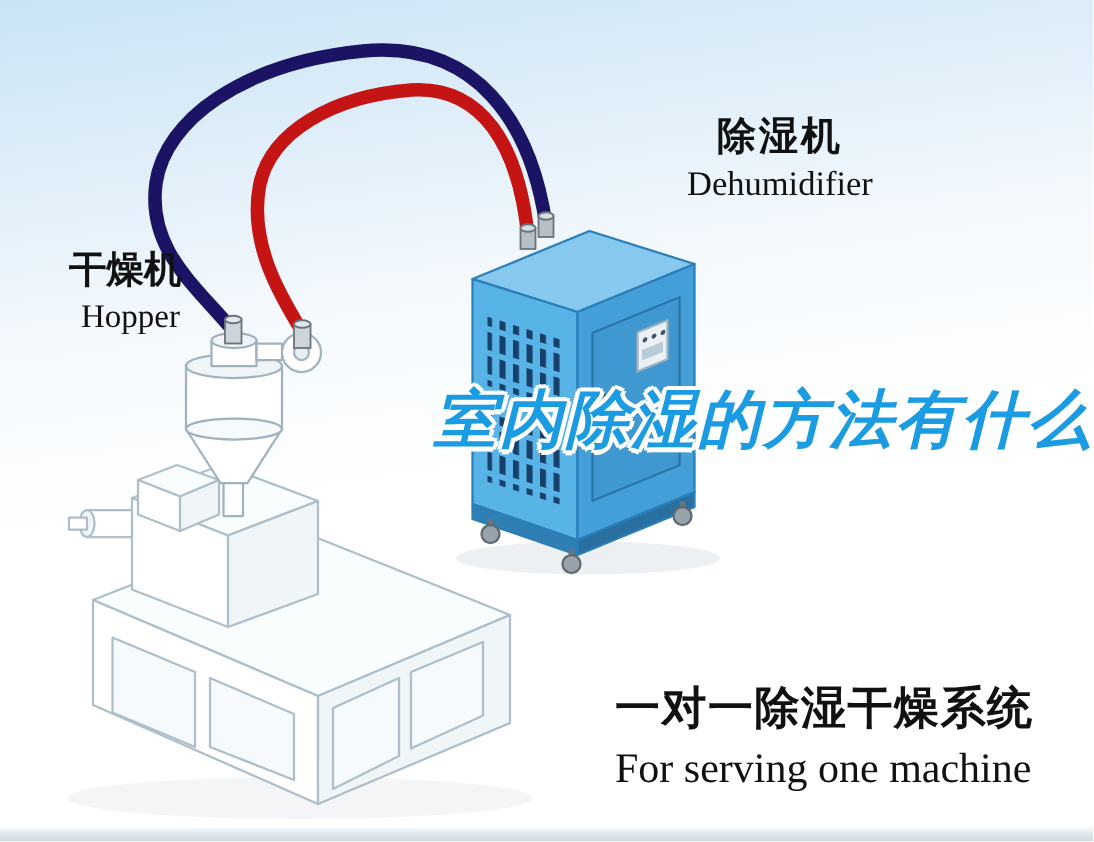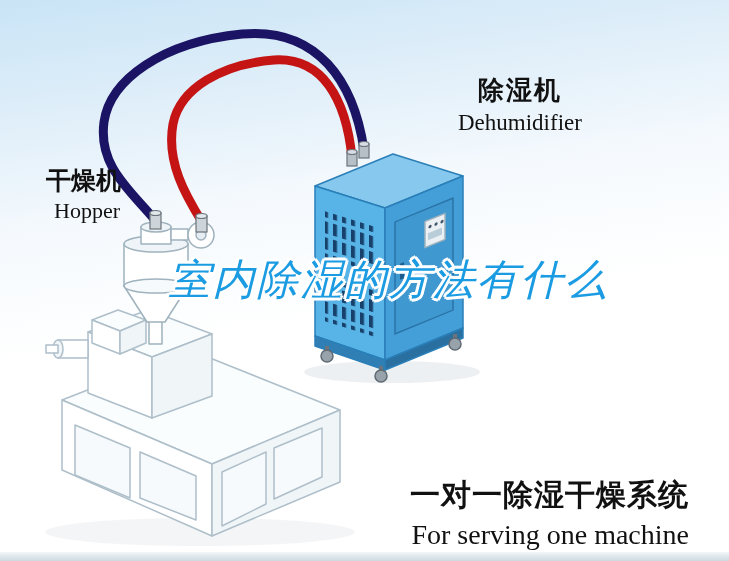--- a/index.html
+++ b/index.html
@@ -15,30 +15,30 @@
   .cn{font-weight:bold;}
   .serif{font-family:"Liberation Serif",serif;}
   .dryer-label{left:46px;top:166px;}
   .dryer-label .cn{font-size:25px;}
   .dryer-label .en{font-size:22px;margin-top:3px;margin-left:8px;}
   .dehum-label{left:458px;top:76px;}
   .dehum-label .cn{font-size:26px;margin-left:20px;letter-spacing:2px;}
   .dehum-label .en{font-size:23px;margin-top:4px;}
   .watermark-title{
     position:absolute;left:0;right:0;top:252px;
-    text-align:center;
-    font-size:42px;font-weight:normal;font-style:italic;
+    text-align:right;
+    font-size:42px;font-weight:bold;font-style:italic;
     letter-spacing:2px;
     color:#1b9ce2;
     text-shadow:
       -2px -2px 0 #fff, 2px -2px 0 #fff, -2px 2px 0 #fff, 2px 2px 0 #fff,
       0 -3px 0 #fff, 0 3px 0 #fff, -3px 0 0 #fff, 3px 0 0 #fff;
     margin-left: 48px;
   }
-  .system-label{right:40px;top:478px;text-align:right;}
+  .system-label{right:40px;top:456px;}
   .system-label .cn{font-size:30px;letter-spacing:1px;}
   .system-label .en{font-size:28px;margin-top:6px;}
   .bottom-strip{
     position:absolute;left:0;right:0;bottom:0;height:9px;
     background:linear-gradient(180deg,#f2f6f9,#ccd8e0);
   }
 </style>
 </head>
 <body>
 

